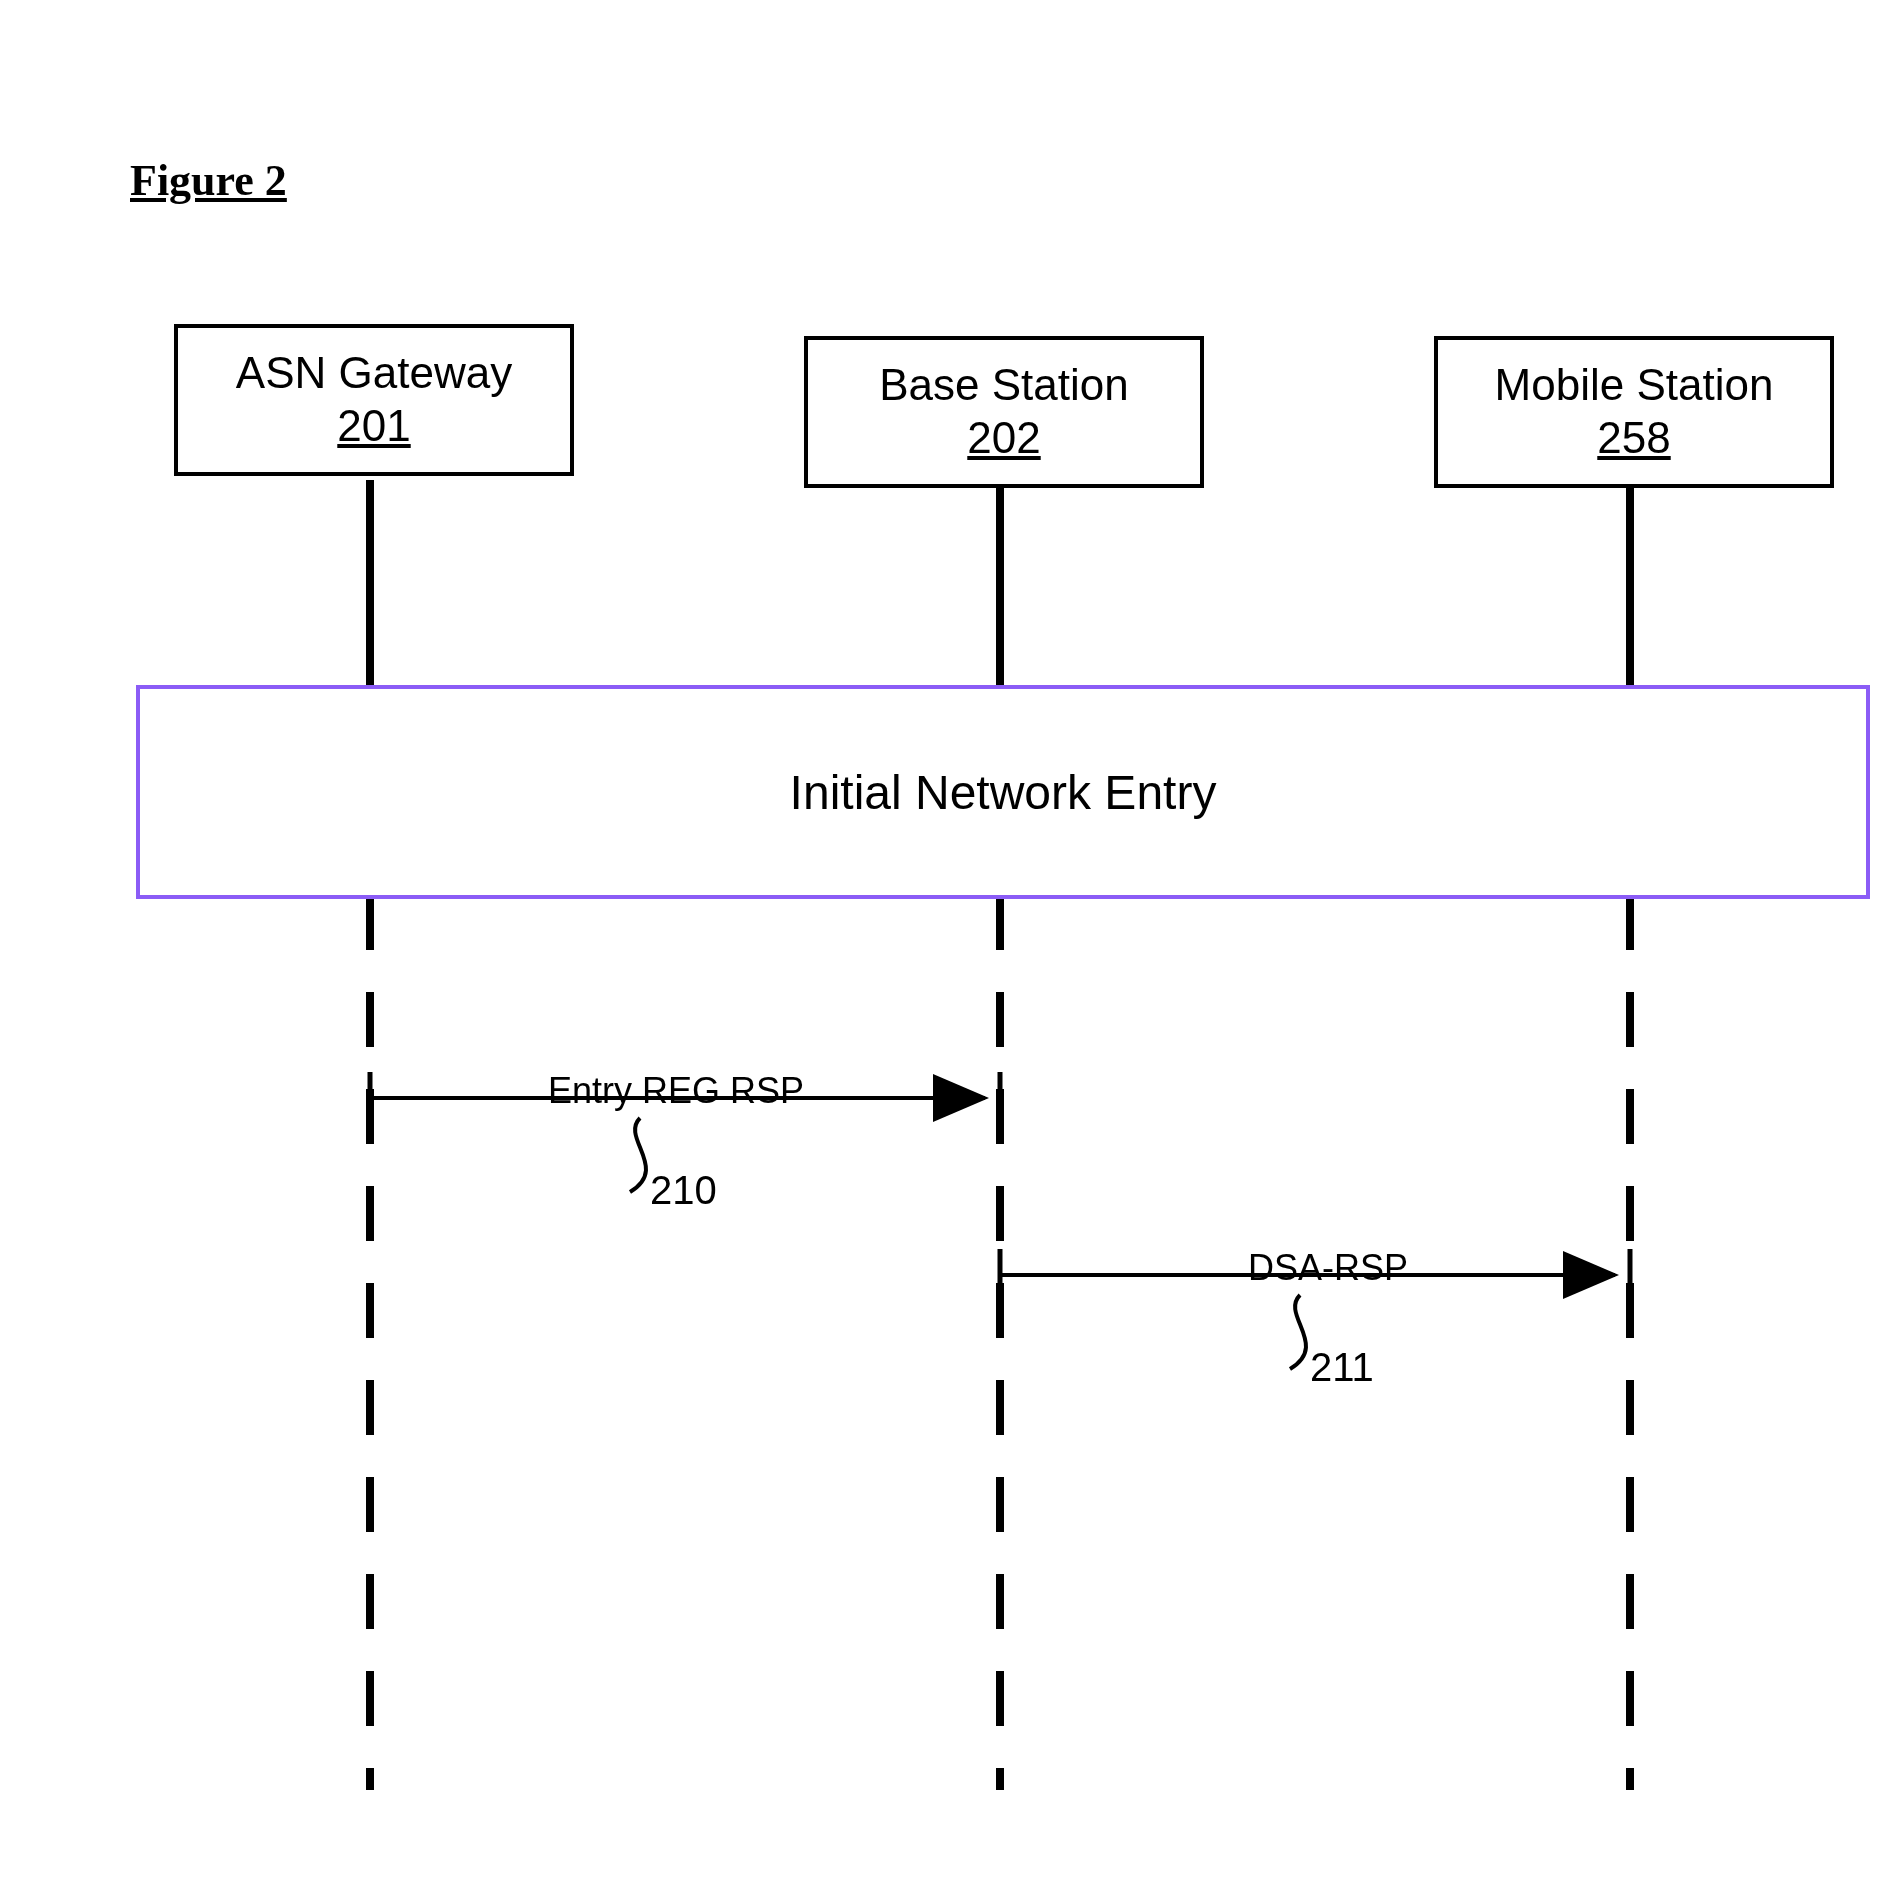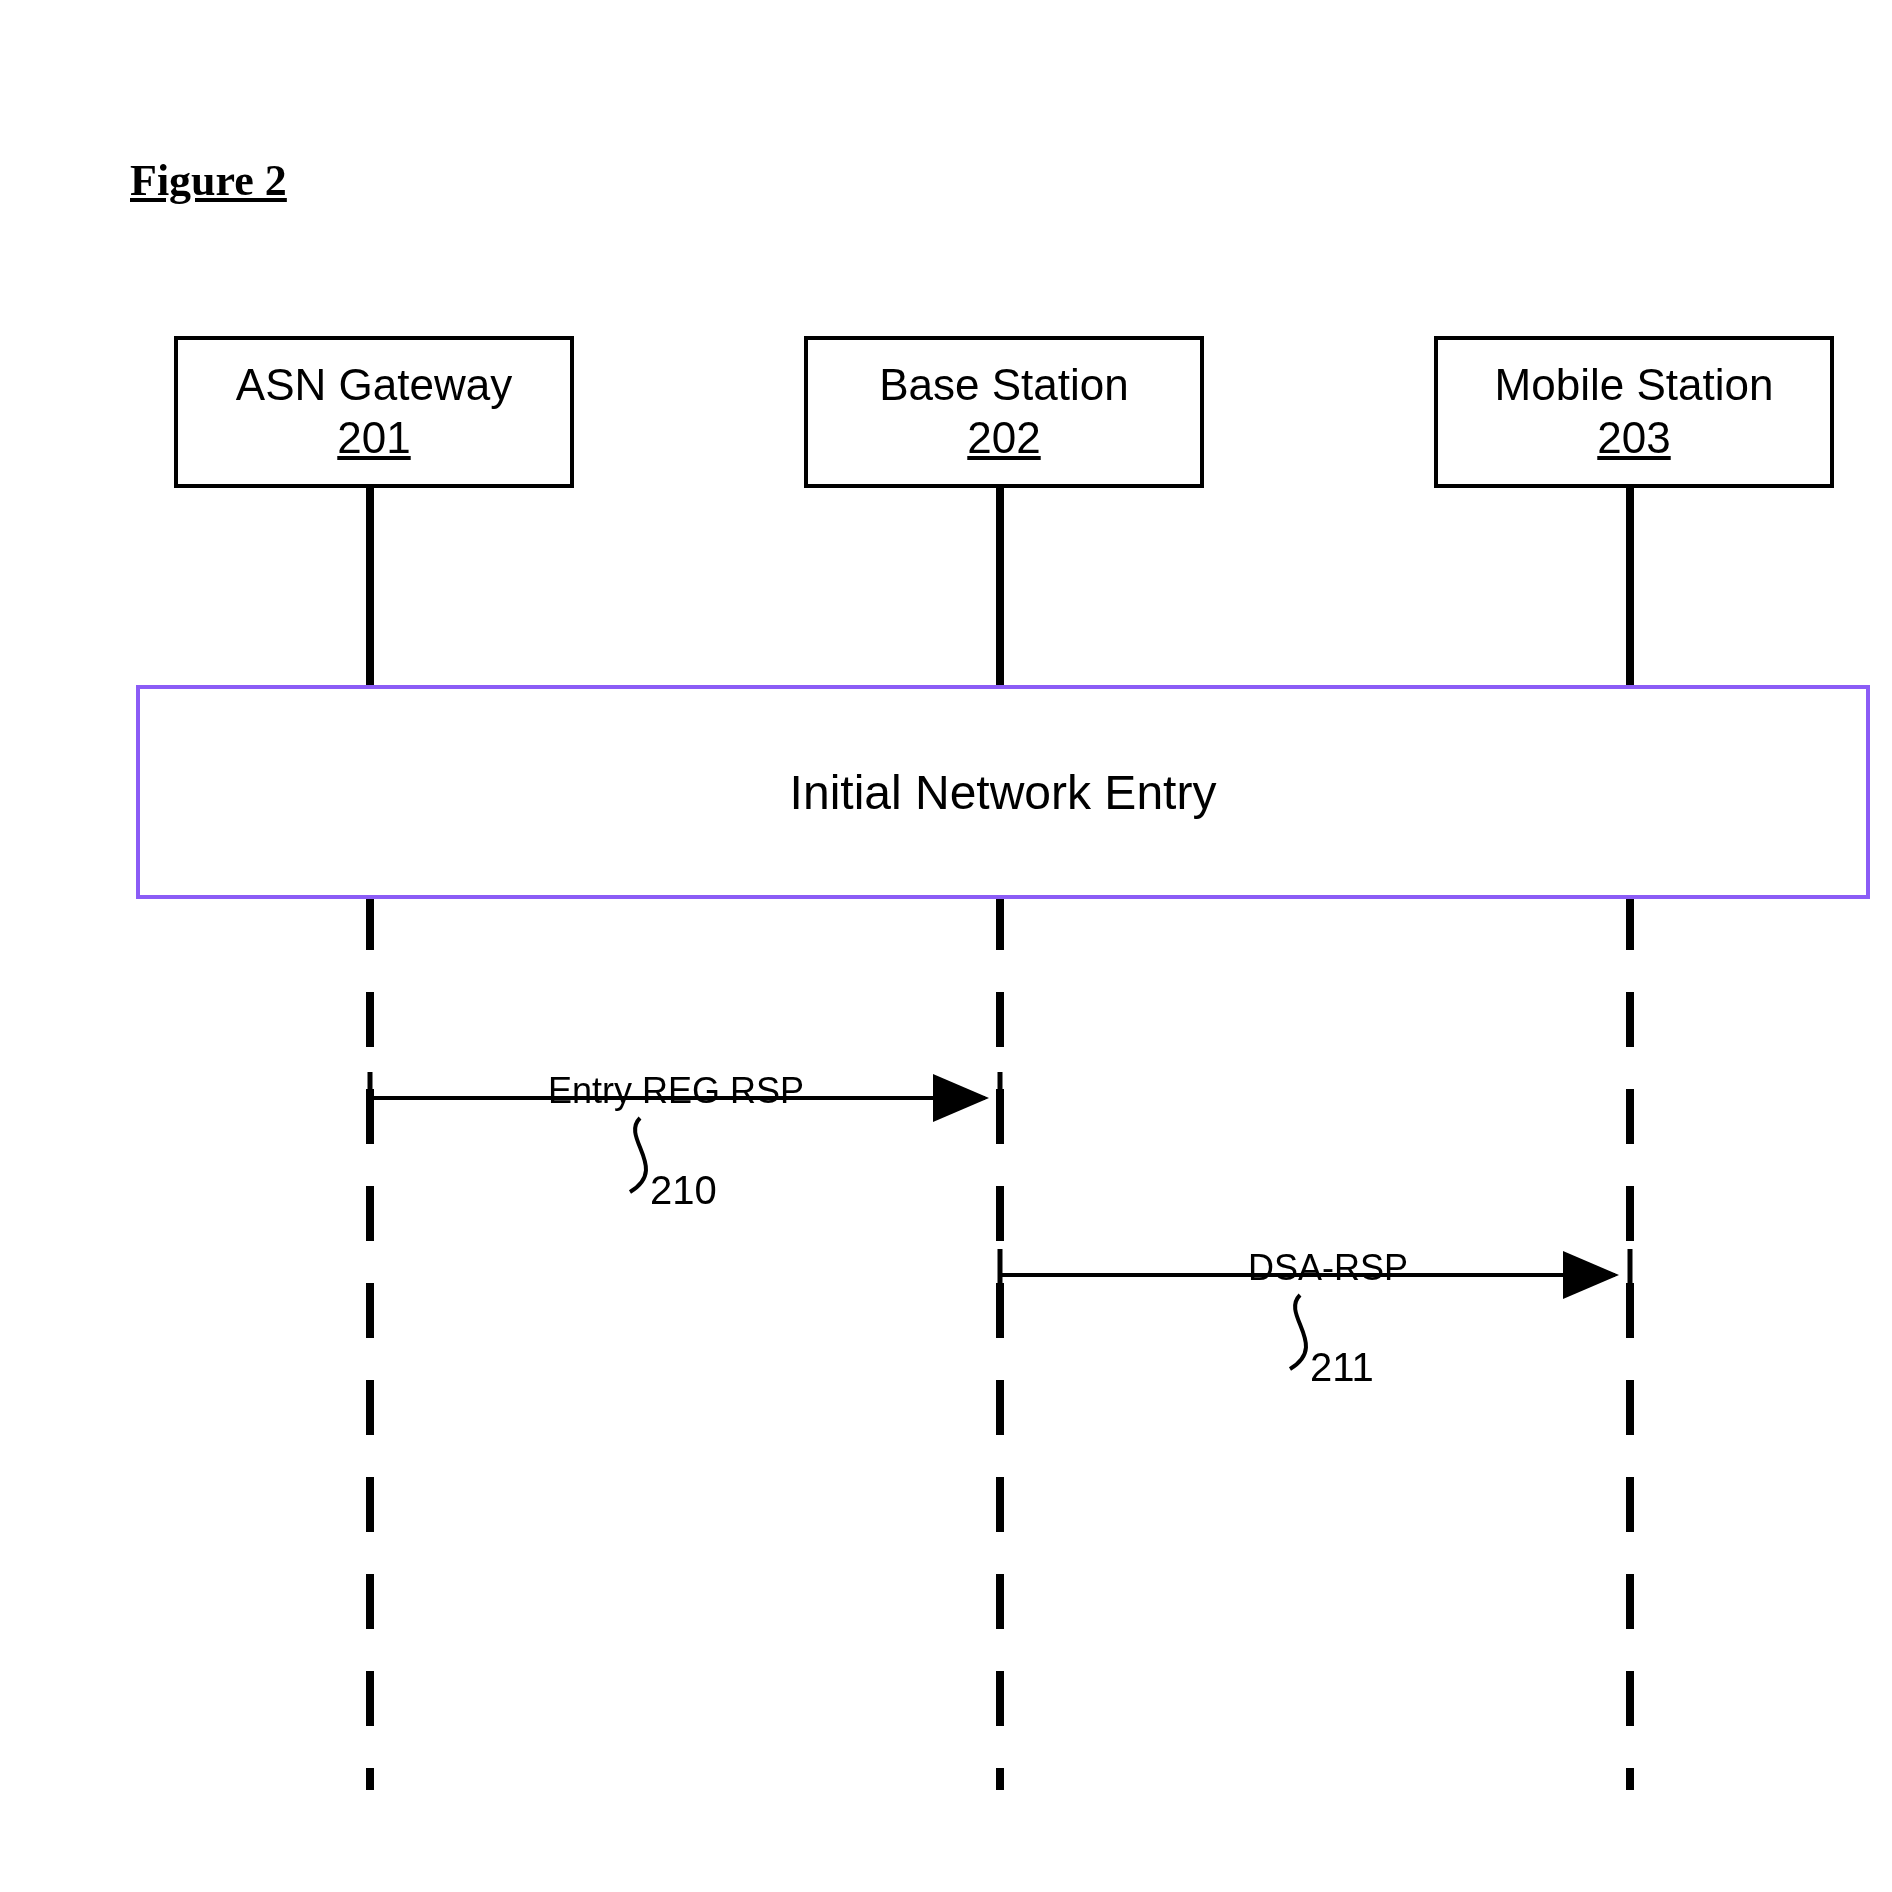--- a/index.html
+++ b/index.html
@@ -94,33 +94,33 @@
 
     <line x1="1000" y1="1275" x2="1615" y2="1275" stroke="black" stroke-width="4" marker-end="url(#arrowhead)"></line>
     <line x1="1000" y1="1249" x2="1000" y2="1301" stroke="black" stroke-width="5"></line>
     <line x1="1630" y1="1249" x2="1630" y2="1301" stroke="black" stroke-width="5"></line>
 
     <path d="M 640 1118 C 620 1138, 670 1168, 630 1192" stroke="black" stroke-width="4" fill="none"></path>
 
     <path d="M 1300 1295 C 1280 1315, 1330 1345, 1290 1369" stroke="black" stroke-width="4" fill="none"></path>
   </svg>
 
-  <div class="entity-box" style="left:174px; top:336px; width:392px; height:144px;">
+  <div class="entity-box" style="left:174px; top:324px; width:392px; height:144px;">
     <span class="name">ASN Gateway</span>
     <span class="id">201</span>
   </div>
 
   <div class="entity-box" style="left:804px; top:336px; width:392px; height:144px;">
     <span class="name">Base Station</span>
     <span class="id">202</span>
   </div>
 
   <div class="entity-box" style="left:1434px; top:336px; width:392px; height:144px;">
     <span class="name">Mobile Station</span>
-    <span class="id">203</span>
+    <span class="id">258</span>
   </div>
 
   <div class="phase-box" style="left:136px; top:685px; width:1726px; height:206px;">
     <span>Initial Network Entry</span>
   </div>
 
   <div class="msg-label" style="left:548px; top:1070px;">Entry REG RSP</div>
   <div class="ref-num" style="left:650px; top:1168px;">210</div>
 
   <div class="msg-label" style="left:1210px; top:1247px;margin-left:38px;">DSA-RSP</div>

